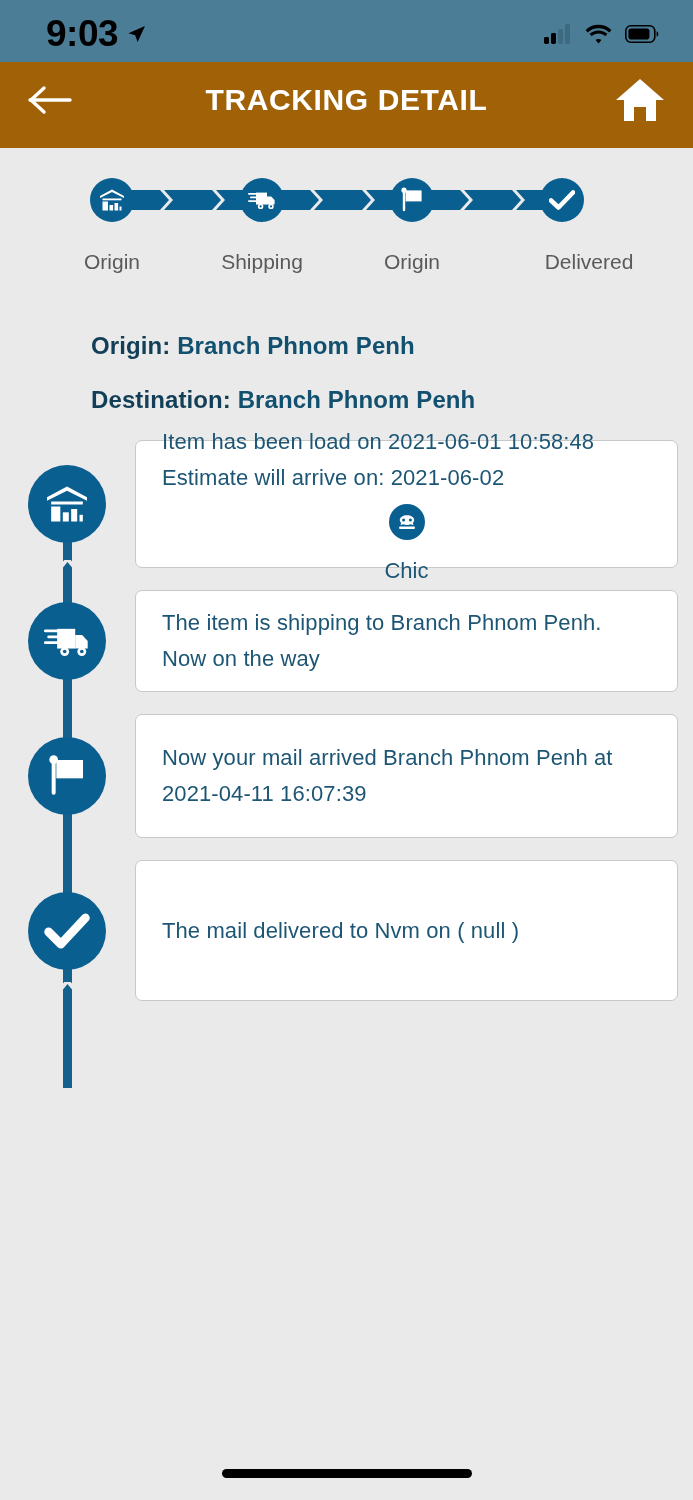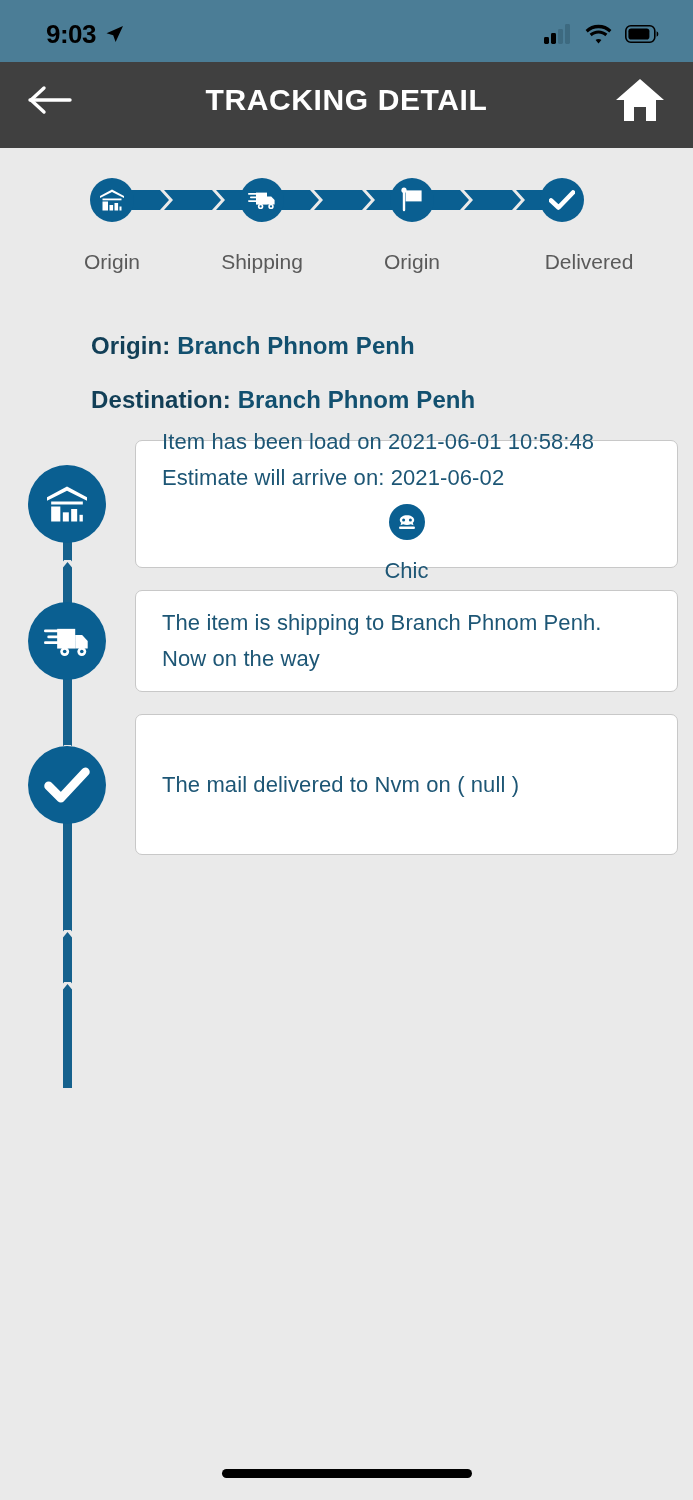--- a/index.html
+++ b/index.html
@@ -11,27 +11,27 @@
   }
   .phone { position:relative; width:693px; height:1500px; background:#eaeaea; }
 
   
   .statusbar {
     height:62px; background:#4b7d96;
     display:flex; align-items:center; justify-content:space-between;
     padding:6px 34px 0 46px;
   }
   .clock { display:flex; align-items:center; gap:7px; }
-  .clock-time { font-size:26px; font-weight:600; color:#000; letter-spacing:-0.5px; }
+  .clock-time { font-size:37px; font-weight:600; color:#000; letter-spacing:-0.5px; }
   .loc-arrow { display:block; }
   .status-right { display:flex; align-items:center; gap:13px; }
 
   
   .navbar {
-    height:86px; background:#404040;
+    height:86px; background:#a16207;
     display:flex; align-items:center; position:relative; padding:0 28px 10px 28px;
   }
   .nav-back { width:52px; display:flex; align-items:center; justify-content:flex-start; cursor:pointer; }
   .nav-title {
     position:absolute; left:0; right:0; text-align:center;
     font-size:30px; font-weight:bold; color:#ffffff; letter-spacing:0.6px;
     pointer-events:none;
   }
   .nav-home { margin-left:auto; cursor:pointer; display:flex; align-items:center; }
 
@@ -282,20 +282,34 @@
             <circle cx="23" cy="16.4" r="2.7" fill="#fff"></circle>
             <circle cx="23" cy="16.4" r="1.1" fill="#0a5f91"></circle>
           </svg>
         </div>
       </div>
       <div class="card" style="height:102px;">
         <p>The item is shipping to Branch Phnom Penh. Now on the way</p>
       </div>
     </div>
 
+    <div class="trow">
+      <div class="tl-icon-wrap">
+        <div class="tl-icon">
+          <svg width="40" height="44" viewBox="0 0 24 26">
+            <circle cx="4" cy="3.2" r="2.6" fill="#fff"></circle>
+            <rect x="2.8" y="3.2" width="2.4" height="21" rx="1.2" fill="#fff"></rect>
+            <path d="M5.6 3.4 H21.6 V14.4 H5.6 Z" fill="#fff"></path>
+          </svg>
+        </div>
+      </div>
+      <div class="card" style="height:124px;">
+        <p>Now your mail arrived Branch Phnom Penh at 2021-04-11 16:07:39</p>
+      </div>
+    </div>
 
     <div class="trow">
       <div class="tl-icon-wrap">
         <div class="tl-icon">
           <svg width="46" height="42" viewBox="0 0 26 24">
             <path d="M2.5 12.5 L9.5 19.5 L23.5 4.5" stroke="#fff" stroke-width="5" fill="none" stroke-linecap="round" stroke-linejoin="round"></path>
           </svg>
         </div>
       </div>
       <div class="card" style="height:141px;">

